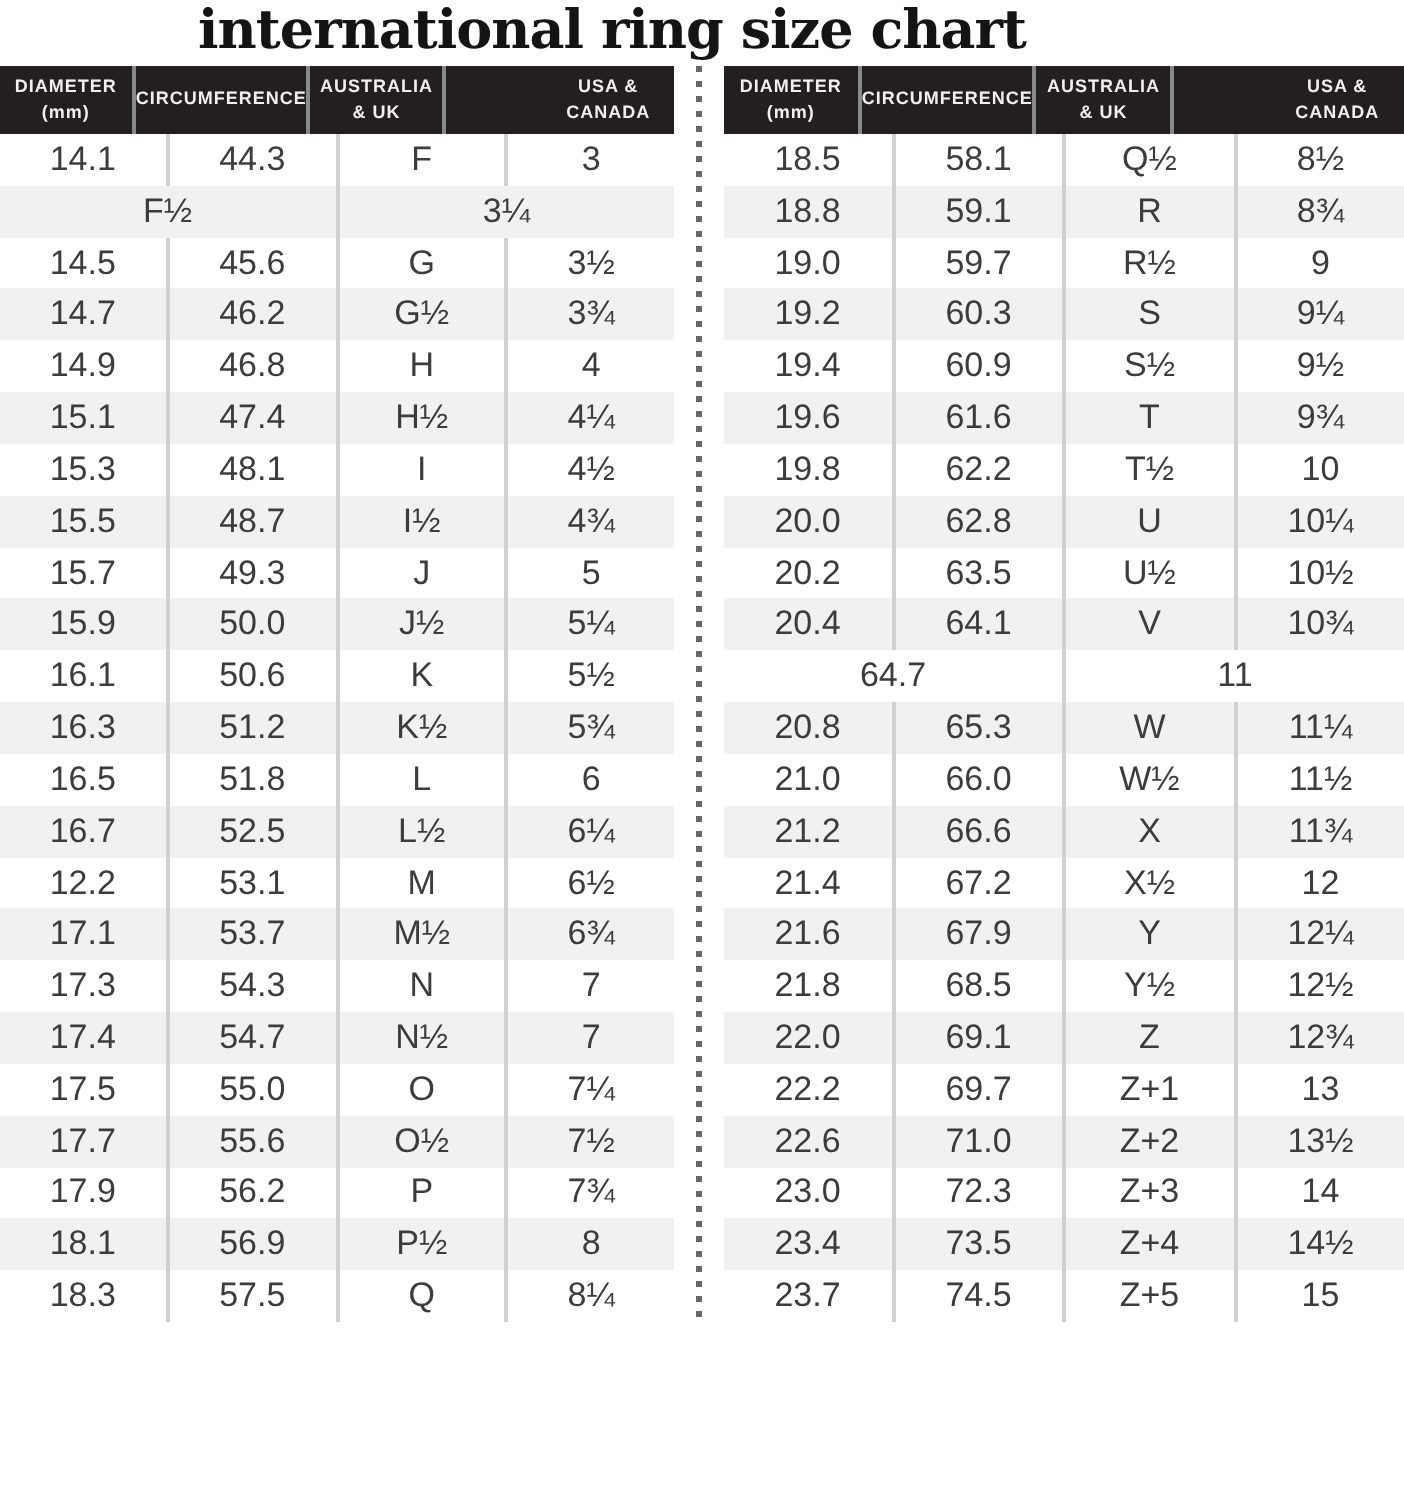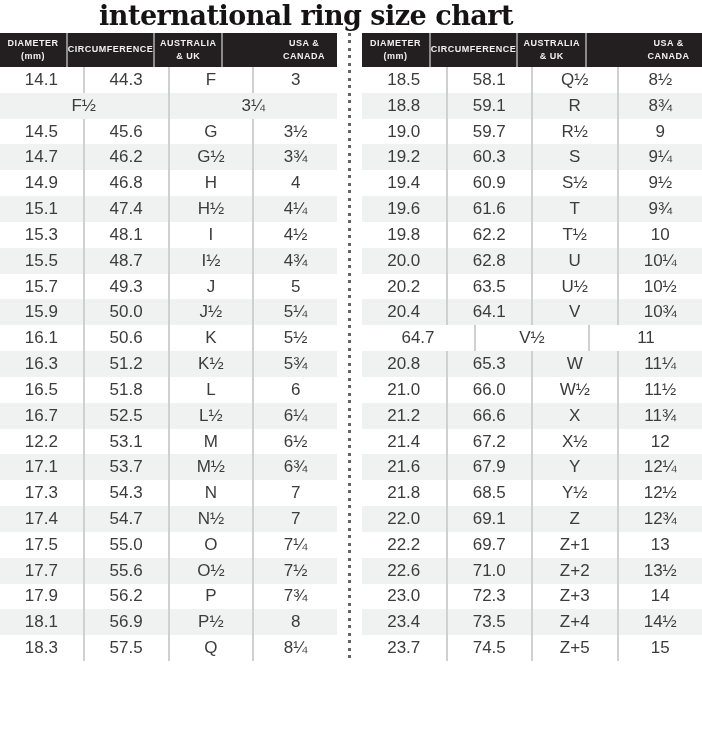--- a/index.html
+++ b/index.html
@@ -281,21 +281,20 @@
           <div class="td">10½</div>
         </div>
         <div class="tr alt">
           <div class="td">20.4</div>
           <div class="td">64.1</div>
           <div class="td">V</div>
           <div class="td">10¾</div>
         </div>
         <div class="tr">
           <div class="td">64.7</div>
-          <div class="td">V½</div>
           <div class="td">11</div>
         </div>
         <div class="tr alt">
           <div class="td">20.8</div>
           <div class="td">65.3</div>
           <div class="td">W</div>
           <div class="td">11¼</div>
         </div>
         <div class="tr">
           <div class="td">21.0</div>

